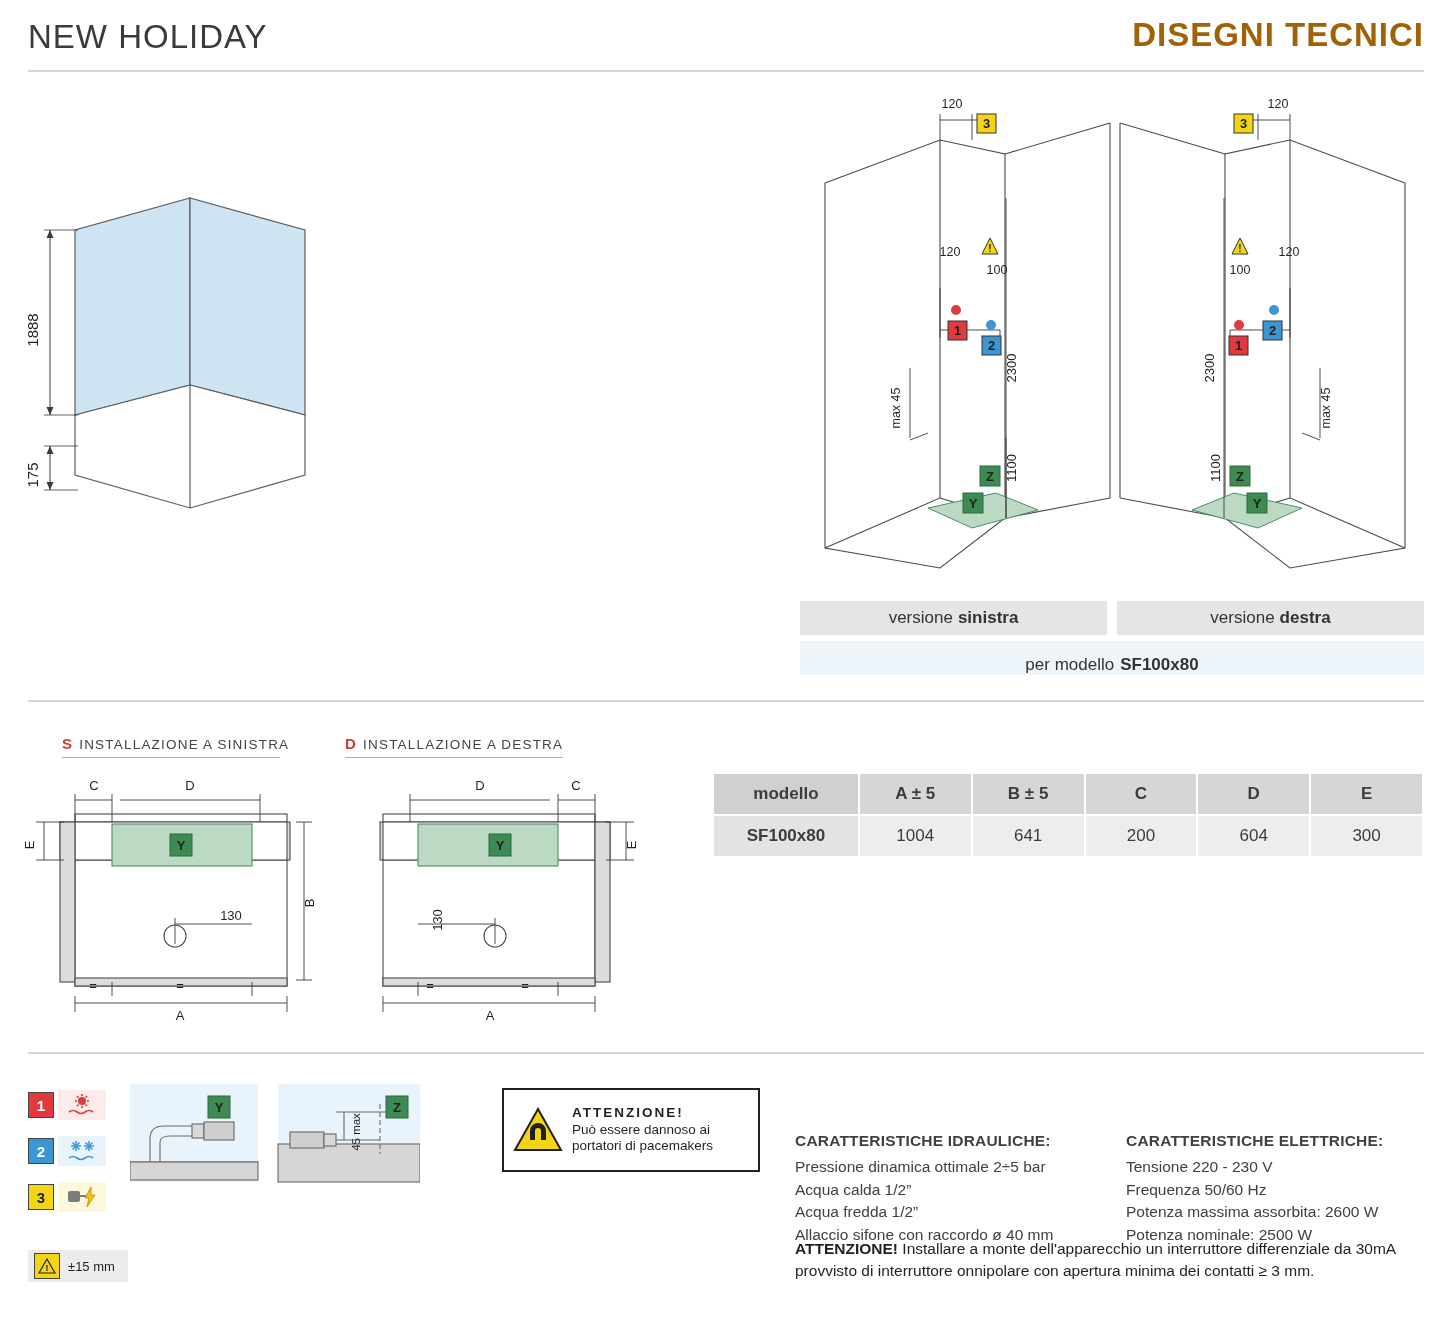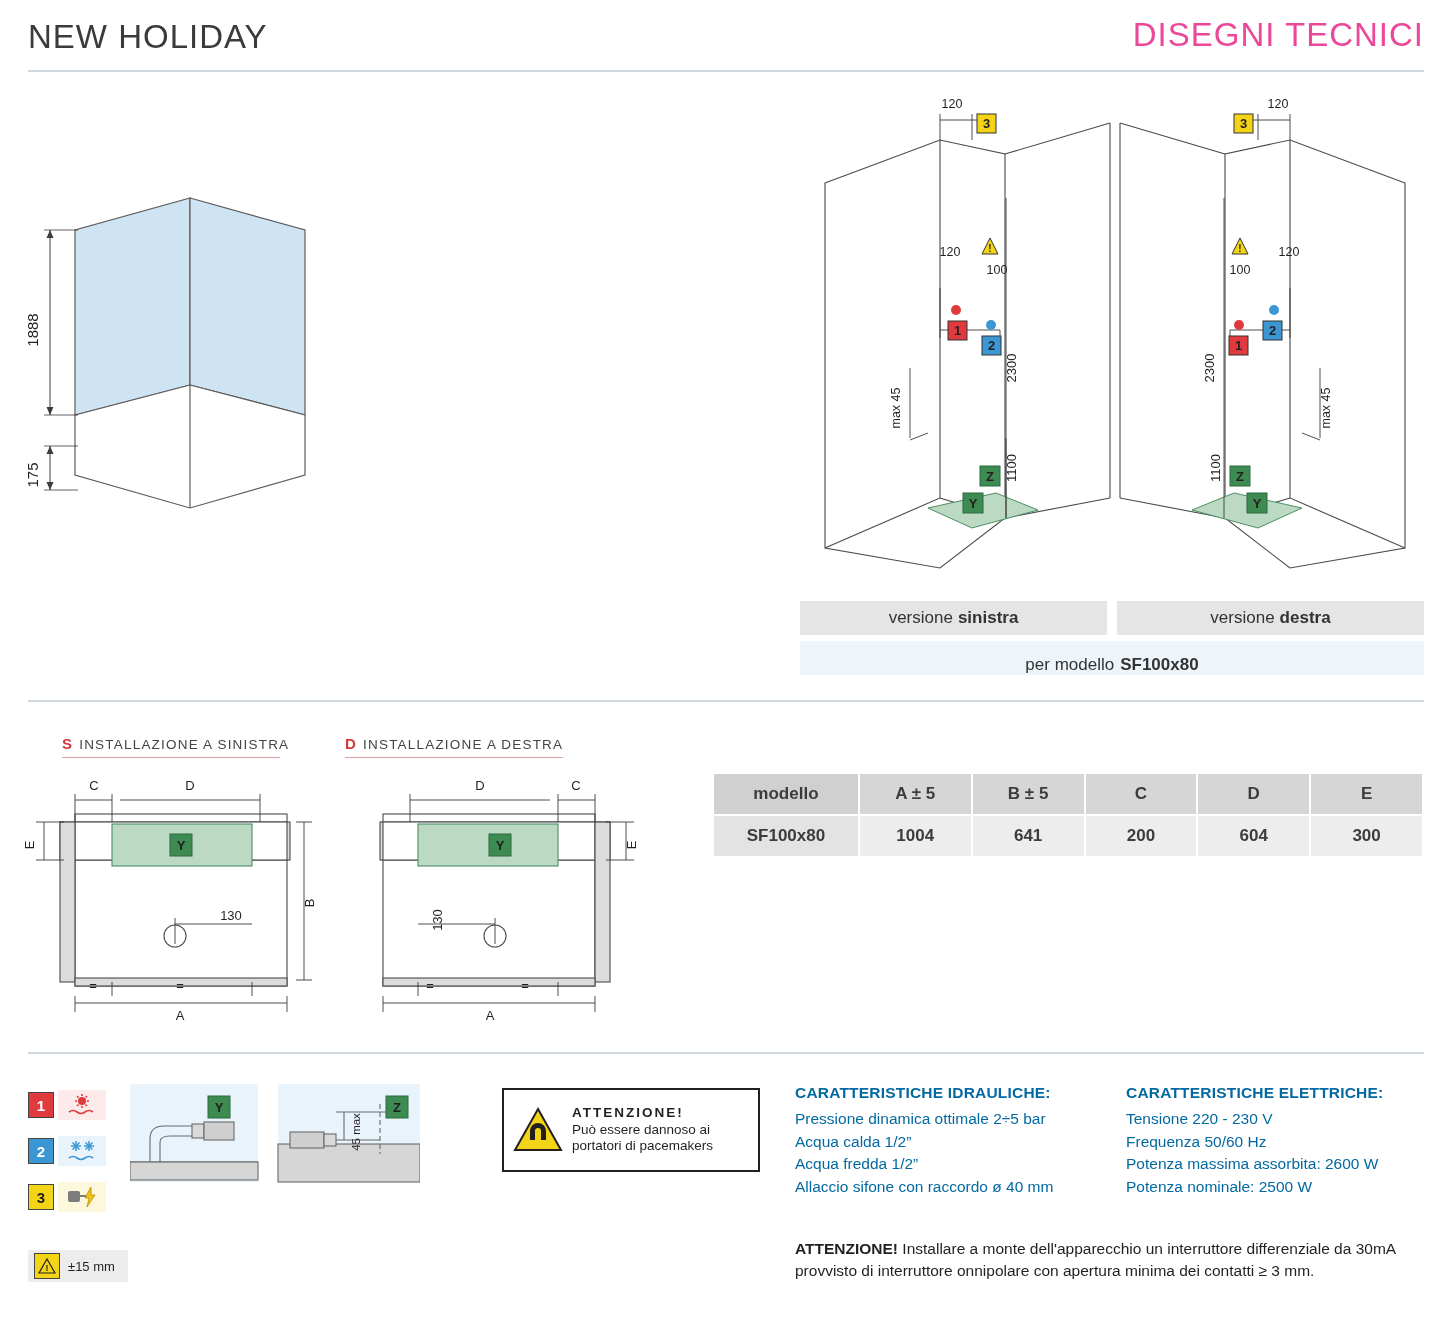--- a/index.html
+++ b/index.html
@@ -18,21 +18,21 @@
   .hdr {
     position:absolute; left:28px; top:10px; width:1396px; height:62px;
     border-bottom:2px solid #cfd8dd;
   }
   .hdr .title {
     position:absolute; left:0; top:8px;
     font-size:33px; letter-spacing:1px; color:#3b3b3b; font-weight:400;
   }
   .hdr .sub {
     position:absolute; right:0; top:6px;
-    font-size:33px; letter-spacing:1px; color:#ec4899; font-weight:400;text-align:center;
+    font-size:33px; letter-spacing:1px; color:#a16207; font-weight:700;text-align:center;
   }
 
   
   svg text { font-family:"Liberation Sans", sans-serif; fill:#231f20; }
 
   
   .divider { position:absolute; height:2px; background:#cfd8dd; }
 
   
   .vercap {
@@ -59,21 +59,21 @@
   
   table.spec {
     position:absolute; left:712px; top:772px; width:712px;
     border-collapse:collapse; font-size:17px;
   }
   table.spec th, table.spec td {
     border:2px solid #ffffff; text-align:center; height:42px; color:#3c3c3c;
   }
   table.spec thead th { background:#d6d6d6; font-weight:700; }
   table.spec thead th.first { background:#d0d0d0; }
-  table.spec tbody td { background:#ededed;font-weight:bold; }
+  table.spec tbody td { background:#ededed; }
   table.spec tbody td.first { background:#e3e3e3; font-weight:700; }
 
   
   .badge {
     width:26px; height:26px; border:1px solid #444; color:#fff;
     font-size:15px; font-weight:700; display:flex; align-items:center; justify-content:center;
   }
   .b1 { background:#e03a3e; }
   .b2 { background:#3a97d4; }
   .b3 { background:#f4d417; color:#231f20; }
@@ -96,21 +96,21 @@
   
   .attbox {
     position:absolute; left:502px; top:1088px; width:258px; height:84px;
     border:2px solid #231f20; display:flex; align-items:center; padding:0 8px;
     background:#fff;
   }
   .attbox .txt { font-size:13.5px; line-height:1.22; color:#231f20; }
   .attbox .att-title { letter-spacing:2px; font-weight:700; font-size:13.5px; }
 
   
-  .speccol { position:absolute; font-size:15.5px; line-height:1.45; color:#0369a1; }
+  .speccol { position:absolute; font-size:15.5px; line-height:1.45; color:#404040;margin-top:48px; }
   .speccol h4 { margin:0 0 4px 0; font-size:15.5px; font-weight:700; letter-spacing:.2px; }
   .speccol .ln { white-space:nowrap; }
 
   .bottomnote {
     position:absolute; left:795px; top:1238px; width:640px;
     font-size:15.5px; line-height:1.4; color:#231f20;
   }
   .bottomnote b { font-weight:700; }
 </style>
 </head>

